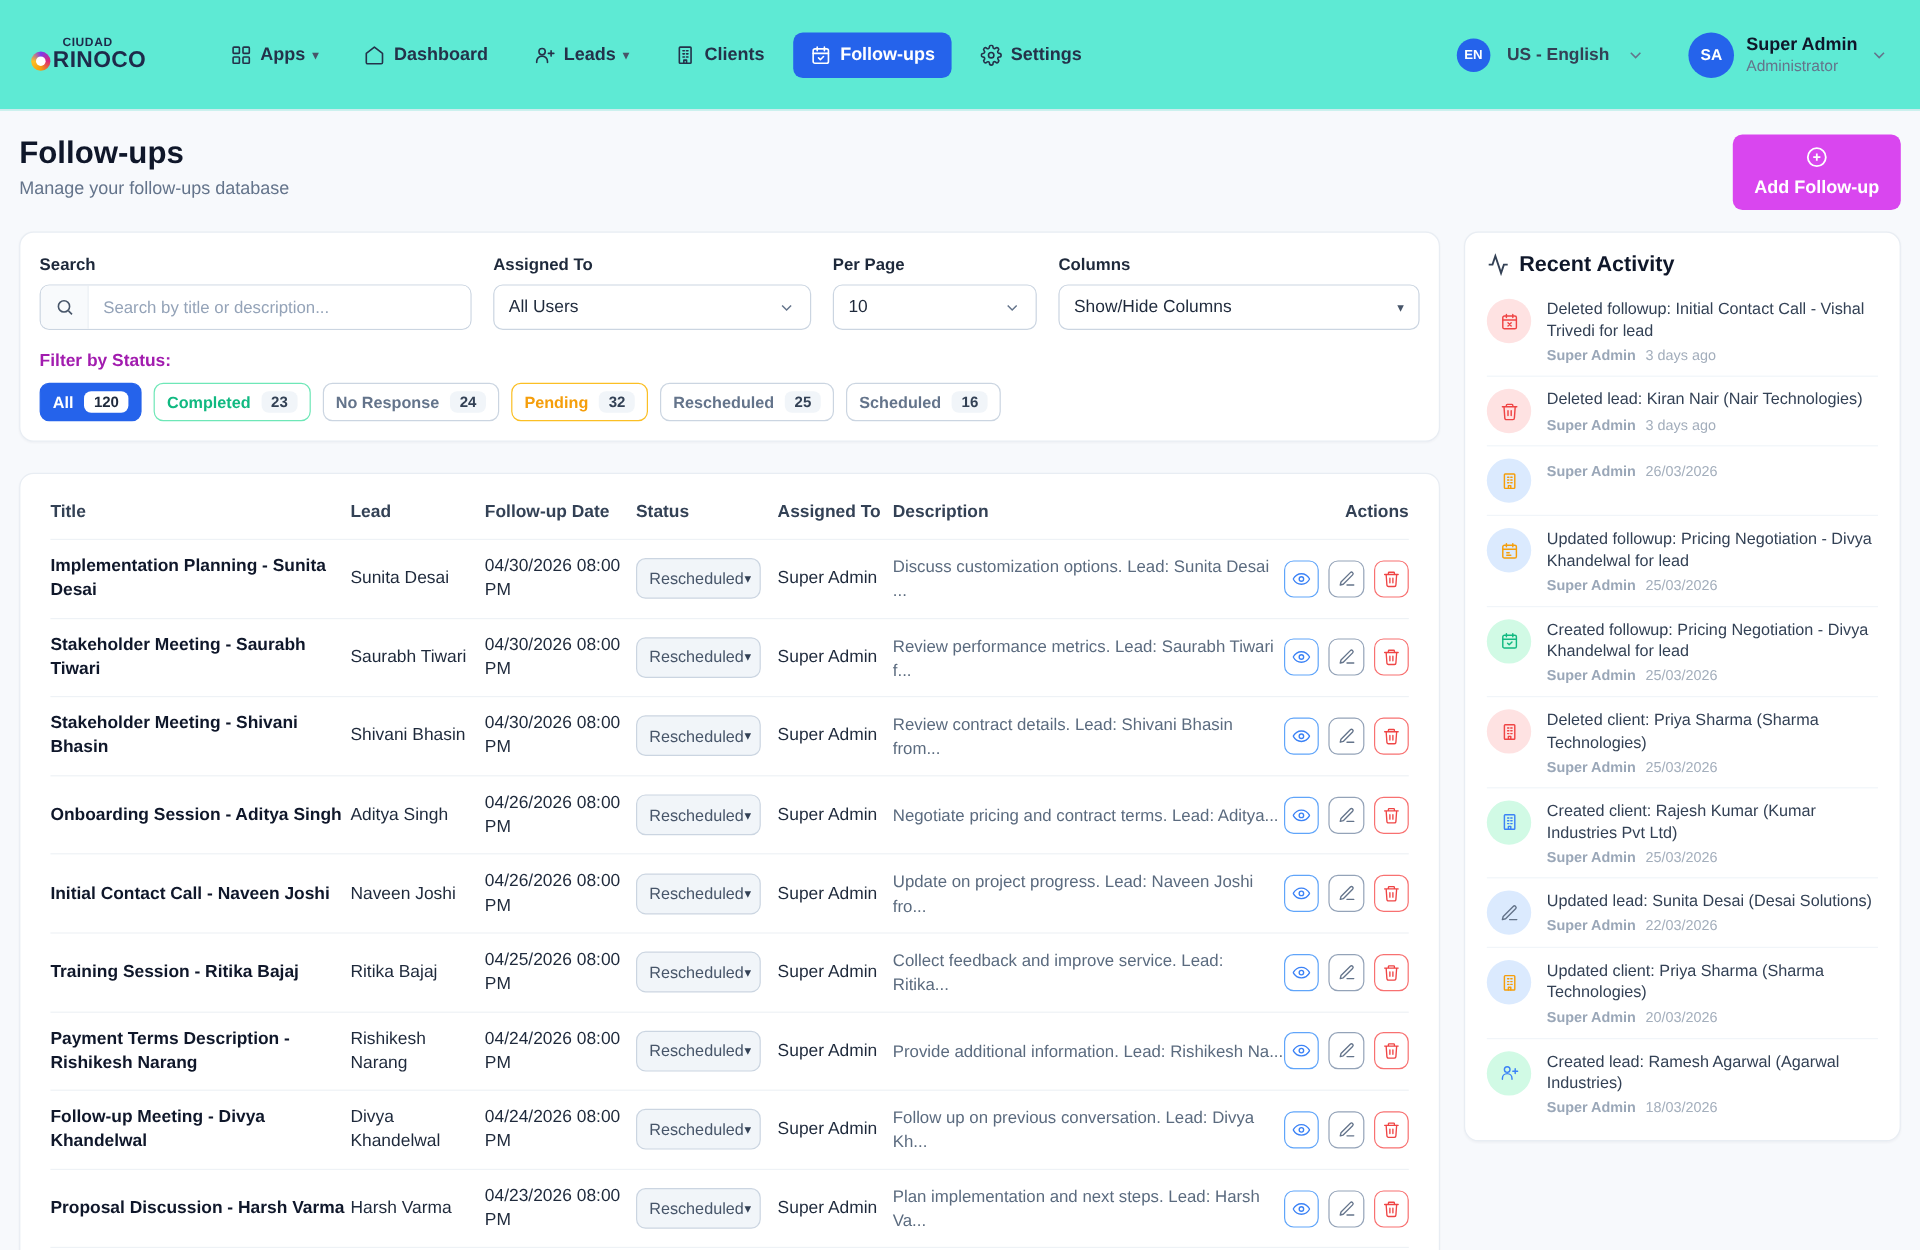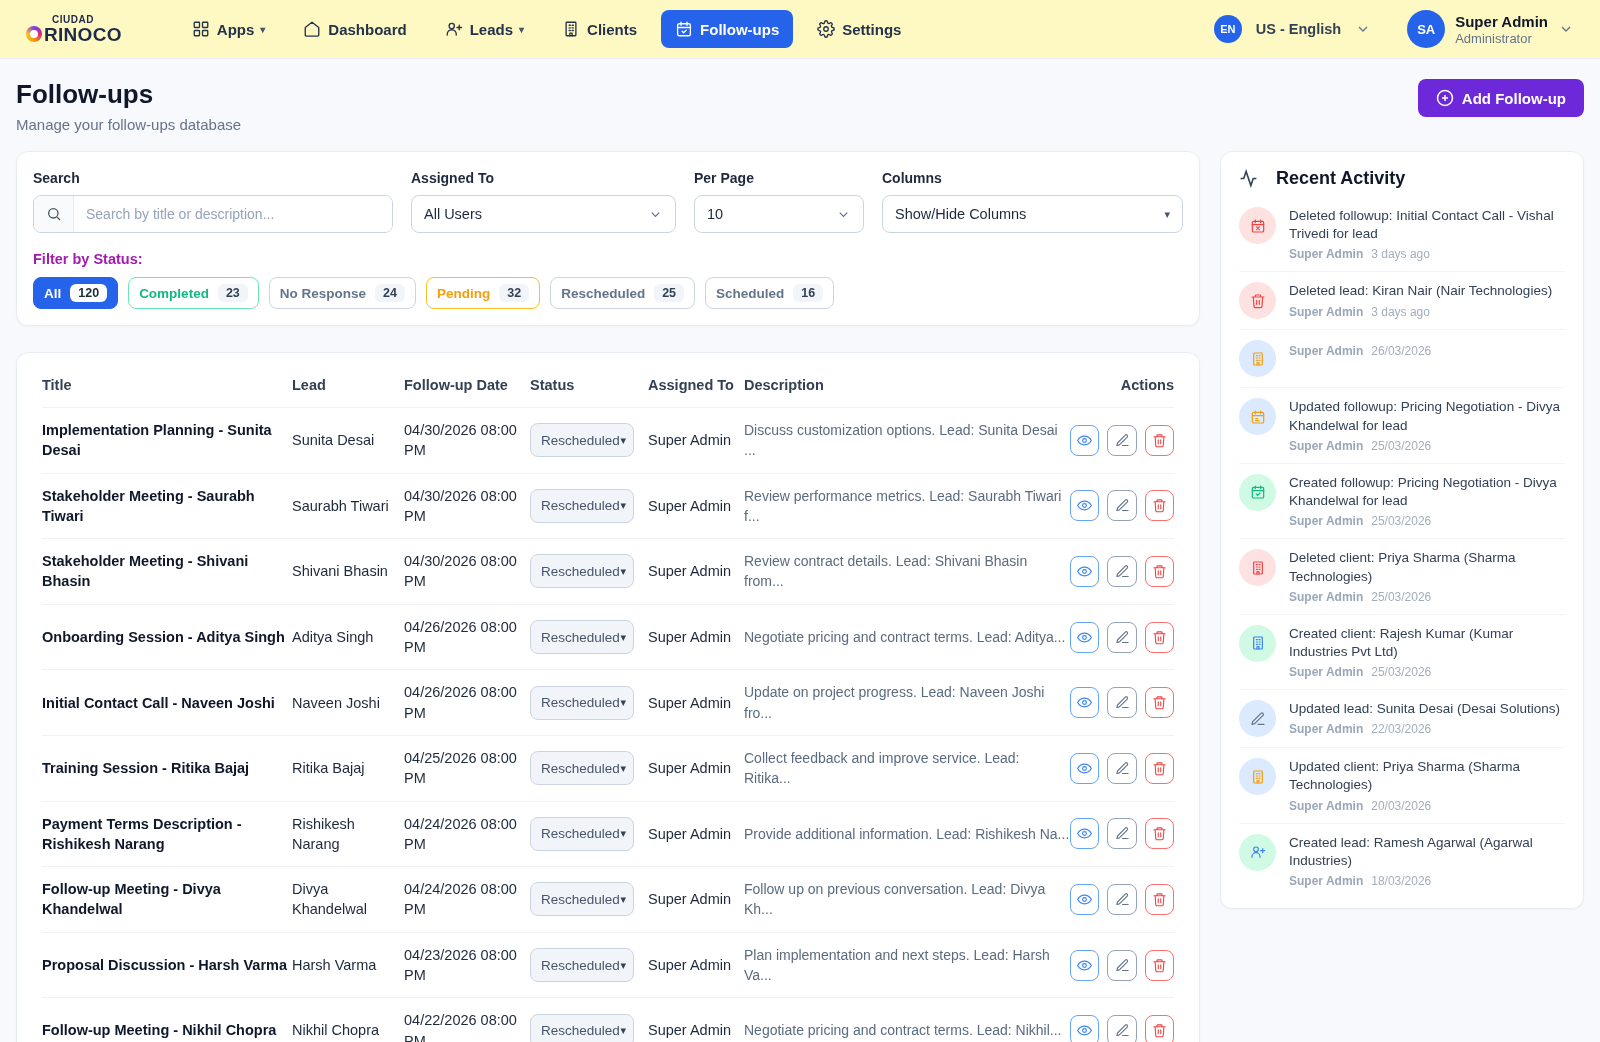--- a/index.html
+++ b/index.html
@@ -1,19 +1,19 @@
 <!DOCTYPE html>
 <html><head>
 <meta charset="utf-8">
 <style>
   * { margin:0; padding:0; box-sizing:border-box; }
   html,body { width:1600px; min-height:1042px; background:#f7f9fc; font-family:"Liberation Sans", sans-serif; color:#1e293b; }
 
   
-  .navbar { height:59px; background:#fef9c3; border-bottom:1px solid #e8edf3; display:flex; align-items:center; padding:0 26px; }
+  .navbar { height:92px; background:#5eead4; border-bottom:1px solid #e8edf3; display:flex; align-items:center; padding:0 26px; }
   .logo { display:flex; flex-direction:column; line-height:1; margin-right:56px; }
   .logo-l1 { font-size:10px; font-weight:700; color:#1e2a4a; letter-spacing:.5px; padding-left:26px; }
   .logo-l2 { display:flex; align-items:center; gap:2px; }
   .logo-o { width:16px; height:16px; border-radius:50%; background:conic-gradient(#7c3aed,#db2777,#f59e0b,#fbbf24,#7c3aed); position:relative; }
   .logo-o::after { content:""; position:absolute; inset:4px; background:#fff; border-radius:50%; }
   .logo-txt { font-size:19px; font-weight:700; color:#1e2a4a; letter-spacing:.3px; }
   .nav-items { display:flex; align-items:center; gap:10px; }
   .nav-item { display:flex; align-items:center; gap:7px; padding:10px 14px; border-radius:8px; font-size:15px; font-weight:600; color:#24324a; cursor:pointer; }
   .nav-item svg { width:18px; height:18px; }
   .nav-item.active { background:#2563eb; color:#fff; }
@@ -24,21 +24,21 @@
   .chev { width:16px; height:16px; color:#64748b; }
   .user-block { display:flex; align-items:center; gap:10px; margin-left:22px; cursor:pointer; }
   .avatar { width:38px; height:38px; border-radius:50%; background:#2563eb; color:#fff; font-size:13px; font-weight:700; display:flex; align-items:center; justify-content:center; }
   .user-name { font-size:15px; font-weight:700; color:#0f172a; line-height:1.2; }
   .user-role { font-size:13px; color:#64748b; }
 
   
   .page-header { display:flex; align-items:flex-start; justify-content:space-between; padding:20px 16px 14px; }
   .page-title { font-size:26px; font-weight:700; color:#0f172a; }
   .page-subtitle { font-size:15px; color:#64748b; margin-top:6px; }
-  .btn-primary { display:flex; align-items:center; gap:8px; background:#6d28d9; color:#fff; border:none; border-radius:8px; padding:10px 18px; font-size:15px; font-weight:600; cursor:pointer; font-family:inherit; }
+  .btn-primary { display:flex; align-items:center; gap:8px; background:#d946ef; color:#fff; border:none; border-radius:8px; padding:10px 18px; font-size:15px; font-weight:600; cursor:pointer; font-family:inherit;flex-direction:column; }
   .btn-primary svg { width:18px; height:18px; }
 
   
   .content { display:grid; grid-template-columns:1fr 364px; gap:20px; padding:4px 16px 16px; align-items:start; }
   .card { background:#fff; border:1px solid #e8edf3; border-radius:12px; box-shadow:0 1px 2px rgba(16,24,40,.04); }
 
   
   .filters-card { padding:18px 16px 16px; margin-bottom:26px; }
   .filters-grid { display:grid; grid-template-columns:360px 265px 170px 1fr; gap:18px; }
   .field-label { font-size:14px; font-weight:700; color:#1e293b; margin-bottom:9px; }
@@ -71,21 +71,21 @@
   .status-select::after { content:"▾"; position:absolute; right:7px; color:#334155; font-size:11px; }
   .actions { display:flex; gap:8px; justify-content:flex-end; }
   .icon-btn { width:36px; height:31px; border-radius:8px; background:#fff; display:flex; align-items:center; justify-content:center; cursor:pointer; border:1px solid; }
   .icon-btn svg { width:15px; height:15px; }
   .icon-btn.view { border-color:#60a5fa; color:#3b82f6; }
   .icon-btn.edit { border-color:#94a3b8; color:#64748b; }
   .icon-btn.del { border-color:#f87171; color:#ef4444; }
 
   
   .activity-card { padding:16px 18px 10px; }
-  .activity-title { display:flex; align-items:center; gap:18px; font-size:18px; font-weight:700; color:#0f172a; margin-bottom:8px; }
+  .activity-title { display:flex; align-items:center; gap:8px; font-size:18px; font-weight:700; color:#0f172a; margin-bottom:8px; }
   .activity-title svg { width:19px; height:19px; color:#334155; }
   .activity-item { display:grid; grid-template-columns:38px 1fr; gap:12px; padding:10px 0; border-bottom:1px solid #f1f5f9; align-items:flex-start; }
   .activity-item:last-child { border-bottom:none; }
   .act-ico { width:37px; height:37px; border-radius:50%; display:flex; align-items:center; justify-content:center; }
   .act-ico svg { width:16px; height:16px; }
   .act-text { font-size:13.5px; color:#334155; line-height:1.35; }
   .act-meta { margin-top:4px; font-size:12px; color:#a3aebc; }
   .act-user { font-weight:700; margin-right:8px; color:#9aa7b8; }
 </style>
 </head>

